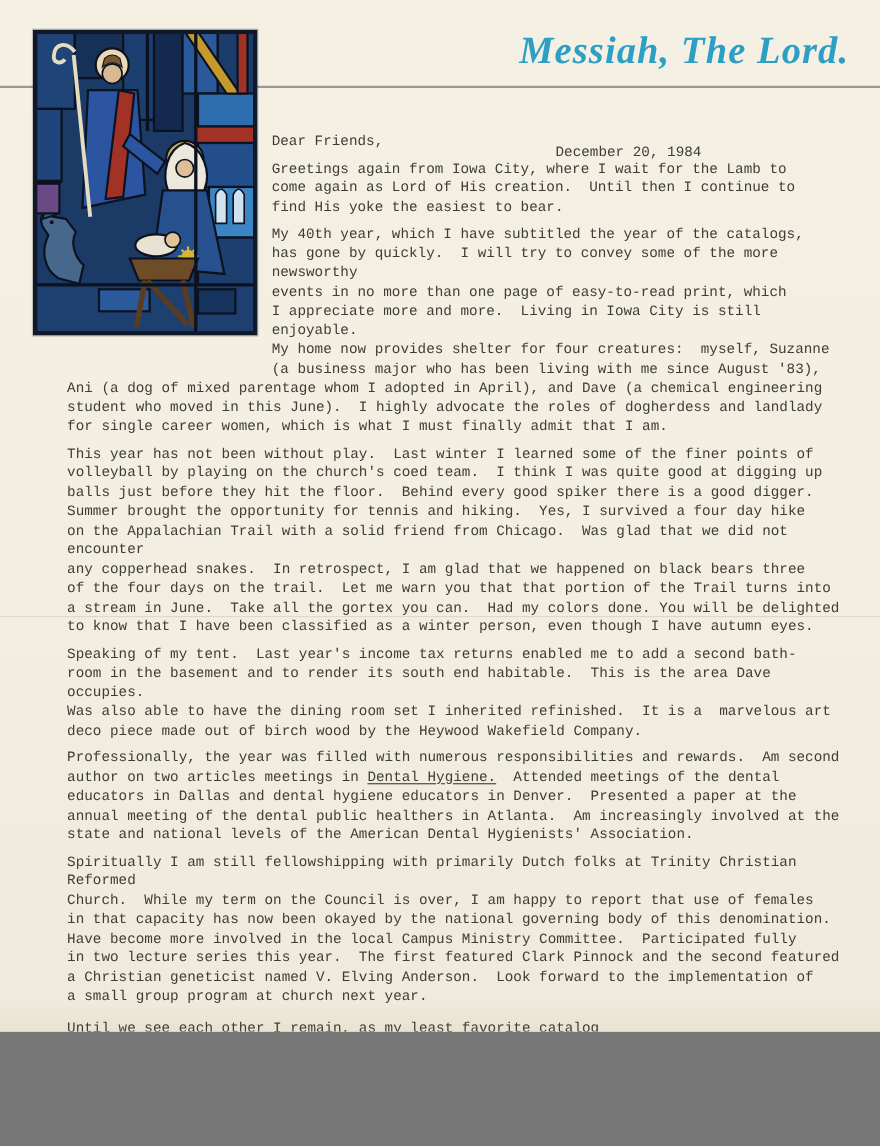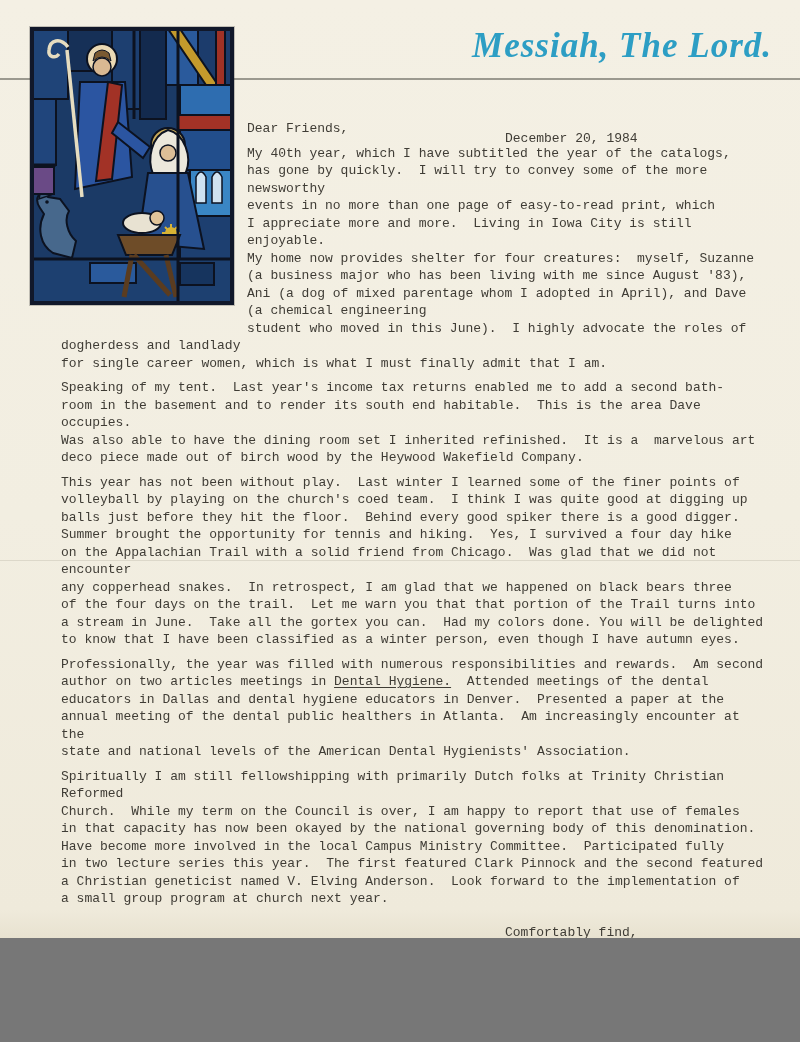--- a/index.html
+++ b/index.html
@@ -131,56 +131,60 @@
     </g>
     <rect x="2" y="2" width="200" height="274" fill="none" stroke="#11182a" stroke-width="4"></rect>
   </svg>
 
   <div class="letter">
     <div class="wrap-spacer"></div>
     <div class="date">December 20, 1984</div>
 
     <p class="typed salutation">Dear Friends,</p>
 
+    <p class="typed para">Greetings again from Iowa City, where I wait for the Lamb to
+come again as Lord of His creation.  Until then I continue to
+find His yoke the easiest to bear.</p>
     <p class="typed para">My 40th year, which I have subtitled the year of the catalogs,
 has gone by quickly.  I will try to convey some of the more newsworthy
 events in no more than one page of easy-to-read print, which
 I appreciate more and more.  Living in Iowa City is still enjoyable.
 My home now provides shelter for four creatures:  myself, Suzanne
 (a business major who has been living with me since August '83),
 Ani (a dog of mixed parentage whom I adopted in April), and Dave (a chemical engineering
 student who moved in this June).  I highly advocate the roles of dogherdess and landlady
 for single career women, which is what I must finally admit that I am.</p>
-    <p class="typed para">Speaking of my tent.  Last year's income tax returns enabled me to add a second bath-
-room in the basement and to render its south end habitable.  This is the area Dave occupies.
-Was also able to have the dining room set I inherited refinished.  It is a  marvelous art
-deco piece made out of birch wood by the Heywood Wakefield Company.</p>
     <p class="typed para">This year has not been without play.  Last winter I learned some of the finer points of
 volleyball by playing on the church's coed team.  I think I was quite good at digging up
 balls just before they hit the floor.  Behind every good spiker there is a good digger.
 Summer brought the opportunity for tennis and hiking.  Yes, I survived a four day hike
 on the Appalachian Trail with a solid friend from Chicago.  Was glad that we did not encounter
 any copperhead snakes.  In retrospect, I am glad that we happened on black bears three
 of the four days on the trail.  Let me warn you that that portion of the Trail turns into
 a stream in June.  Take all the gortex you can.  Had my colors done. You will be delighted
 to know that I have been classified as a winter person, even though I have autumn eyes.</p>
+    <p class="typed para">Speaking of my tent.  Last year's income tax returns enabled me to add a second bath-
+room in the basement and to render its south end habitable.  This is the area Dave occupies.
+Was also able to have the dining room set I inherited refinished.  It is a  marvelous art
+deco piece made out of birch wood by the Heywood Wakefield Company.</p>
 
     <p class="typed para"><span>Professionally, the year was filled with numerous responsibilities and rewards.  Am second
 author on two articles meetings in </span><span class="u">Dental Hygiene.</span><span>  Attended meetings of the dental
 educators in Dallas and dental hygiene educators in Denver.  Presented a paper at the
-annual meeting of the dental public healthers in Atlanta.  Am increasingly encounter at the
+annual meeting of the dental public healthers in Atlanta.  Am increasingly involved at the
 state and national levels of the American Dental Hygienists' Association.</span></p>
 
     <p class="typed para">Spiritually I am still fellowshipping with primarily Dutch folks at Trinity Christian Reformed
 Church.  While my term on the Council is over, I am happy to report that use of females
 in that capacity has now been okayed by the national governing body of this denomination.
 Have become more involved in the local Campus Ministry Committee.  Participated fully
 in two lecture series this year.  The first featured Clark Pinnock and the second featured
 a Christian geneticist named V. Elving Anderson.  Look forward to the implementation of
 a small group program at church next year.</p>
+    <p class="typed para closing-line">Until we see each other I remain, as my least favorite catalog</p>
 
     <div class="valediction">Comfortably find,</div>
 
     
     <svg class="sig" width="130" height="62" viewBox="0 0 120 62" role="img" aria-label="Nancy">
       <g transform="skewX(-6)" fill="none" stroke="#26262e" stroke-width="2.4" stroke-linecap="round">
         <path d="M8 44 C14 28 24 14 34 10 C27 22 21 33 19 45 C25 32 32 24 37 25 C35 32 34 39 36 44"></path>
         <path d="M48 31 C42 30 37 36 38 42 C39 46 44 44 47 39 C49 36 50 32 50 31 C49 36 48 42 53 44"></path>
         <path d="M60 31 C58 35 57 39 56 44 C59 37 64 31 67 31 C69 31 68 38 67 44"></path>
         <path d="M81 33 C77 30 72 33 71 38 C70 43 75 46 79 43"></path>

